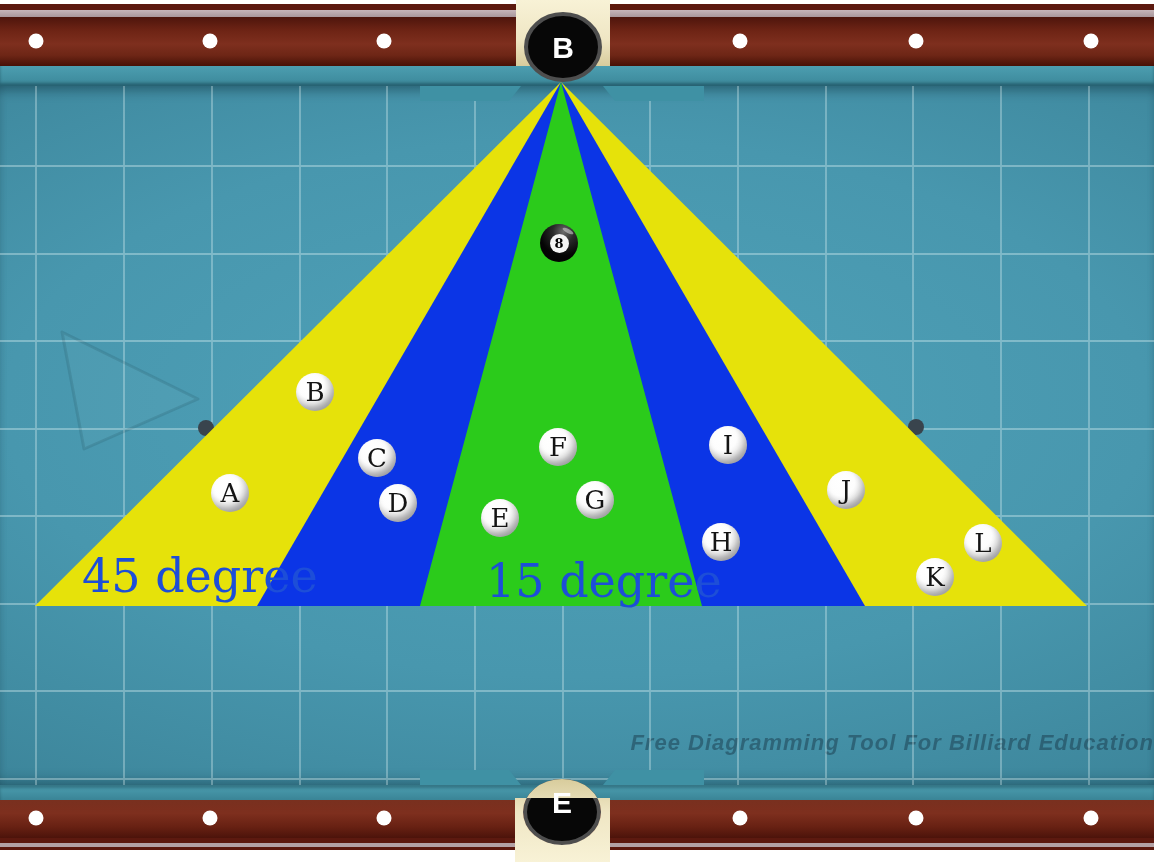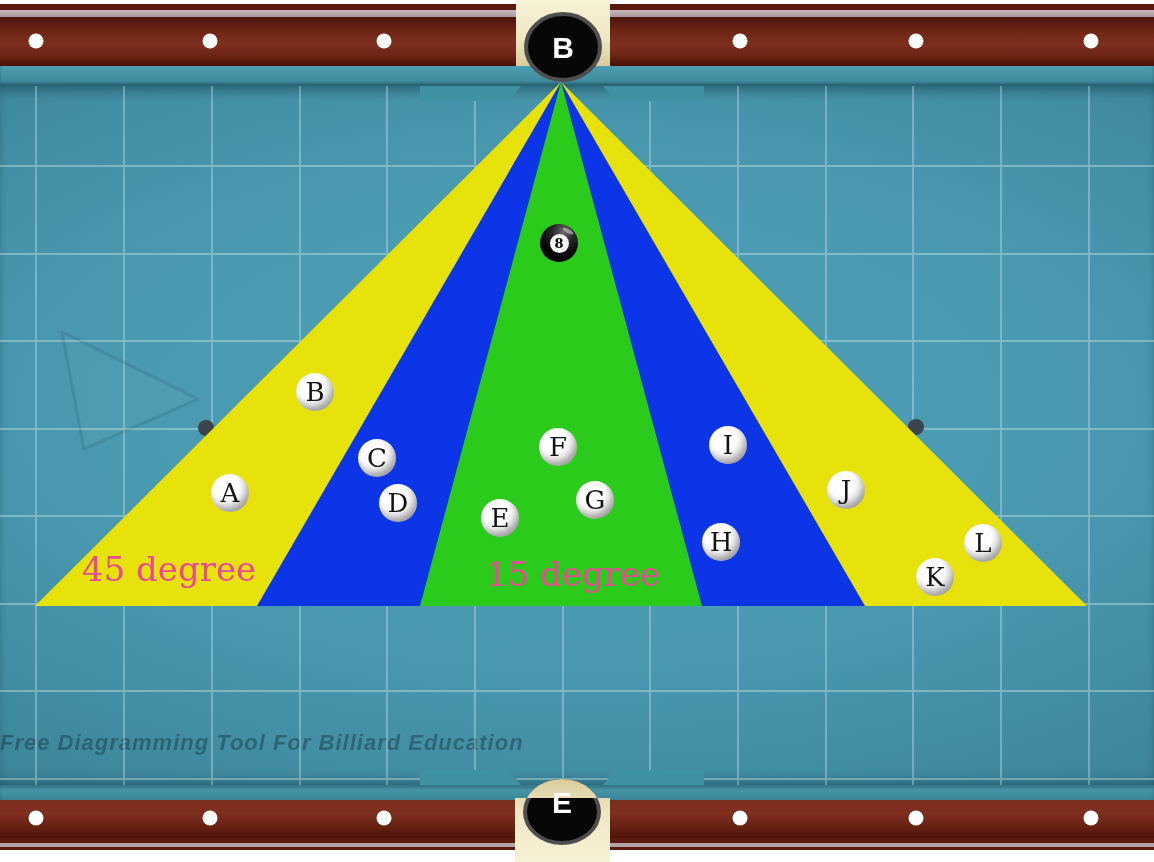--- a/index.html
+++ b/index.html
@@ -19,30 +19,30 @@
                     box-shadow:inset 0 10px 12px -6px rgba(0,25,35,.4), inset 0 -10px 12px -6px rgba(0,25,35,.35);}
   .cushion-bottom  {top:785px;height:15px;background:linear-gradient(180deg,#4c9eb0,#3a8496);
                     box-shadow:inset 0 3px 3px rgba(0,30,40,.3);}
   .rail-wood-bottom{top:800px;height:38px;
                     background:linear-gradient(180deg,#79301f 0%,#7e2f1e 35%,#682113 70%,#4c130a 100%);}
   .rail-line-bot1  {top:838px;height:5px;background:#5c190f;}
   .rail-accent-bot {top:843px;height:4px;background:#b3a2a6;}
   .rail-line-bot2  {top:847px;height:3px;background:#5c190f;}
 
   
-  .watermark{position:absolute;top:730px;left:0;right:0;text-align:left;
+  .watermark{position:absolute;top:730px;left:0;right:0;text-align:right;
              font-size:22px;font-weight:bold;font-style:italic;letter-spacing:1px;
              color:rgba(26,62,78,.52);}
 
   
   svg.overlay{position:absolute;left:0;top:0;}
 
   
-  .zone-label{position:absolute;font-family:"DejaVu Serif",serif;color:#ec4899;
-              font-size:34px;white-space:nowrap;}
+  .zone-label{position:absolute;font-family:"DejaVu Serif",serif;color:#1d4ed8;
+              font-size:46px;white-space:nowrap;}
   .zl-45{left:82px;top:549px;}
   .zl-30{left:278px;top:561px;}
   .zl-15{left:486px;top:554px;}
 
   
   .ball{position:absolute;width:38px;height:38px;border-radius:50%;
         background:radial-gradient(circle at 36% 28%, #ffffff 0%, #fdfdfd 38%, #ececec 58%, #c6c6ca 82%, #aeaeb4 100%);
         box-shadow:inset -3px -5px 6px rgba(0,0,0,.22);
         display:flex;align-items:center;justify-content:center;}
   .ball-letter{font-family:"DejaVu Serif",serif;font-size:26px;line-height:1;color:#141414;}

